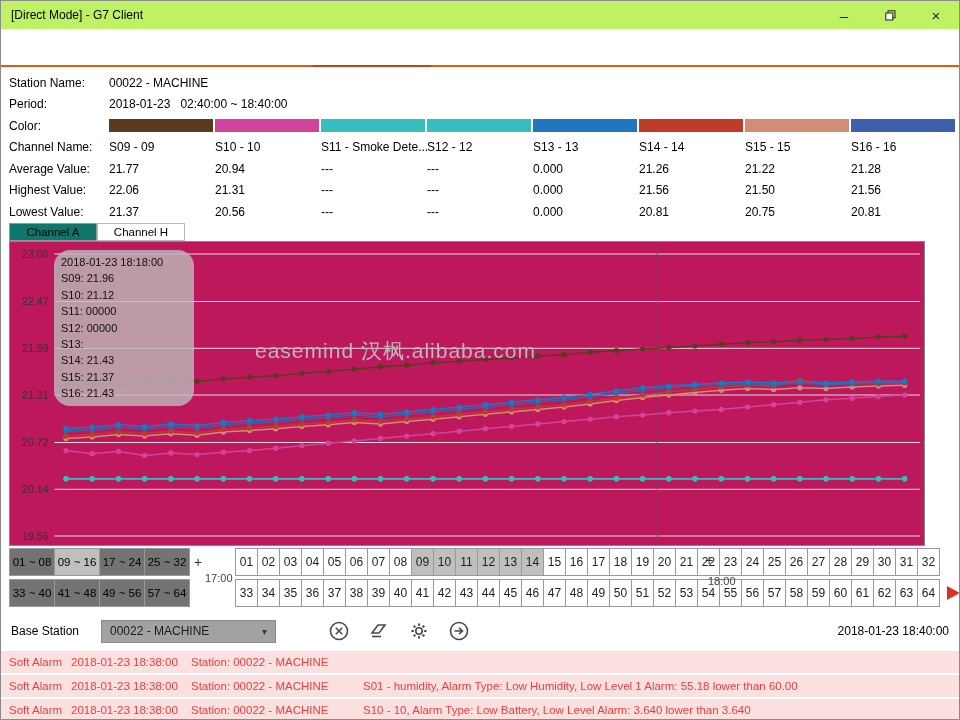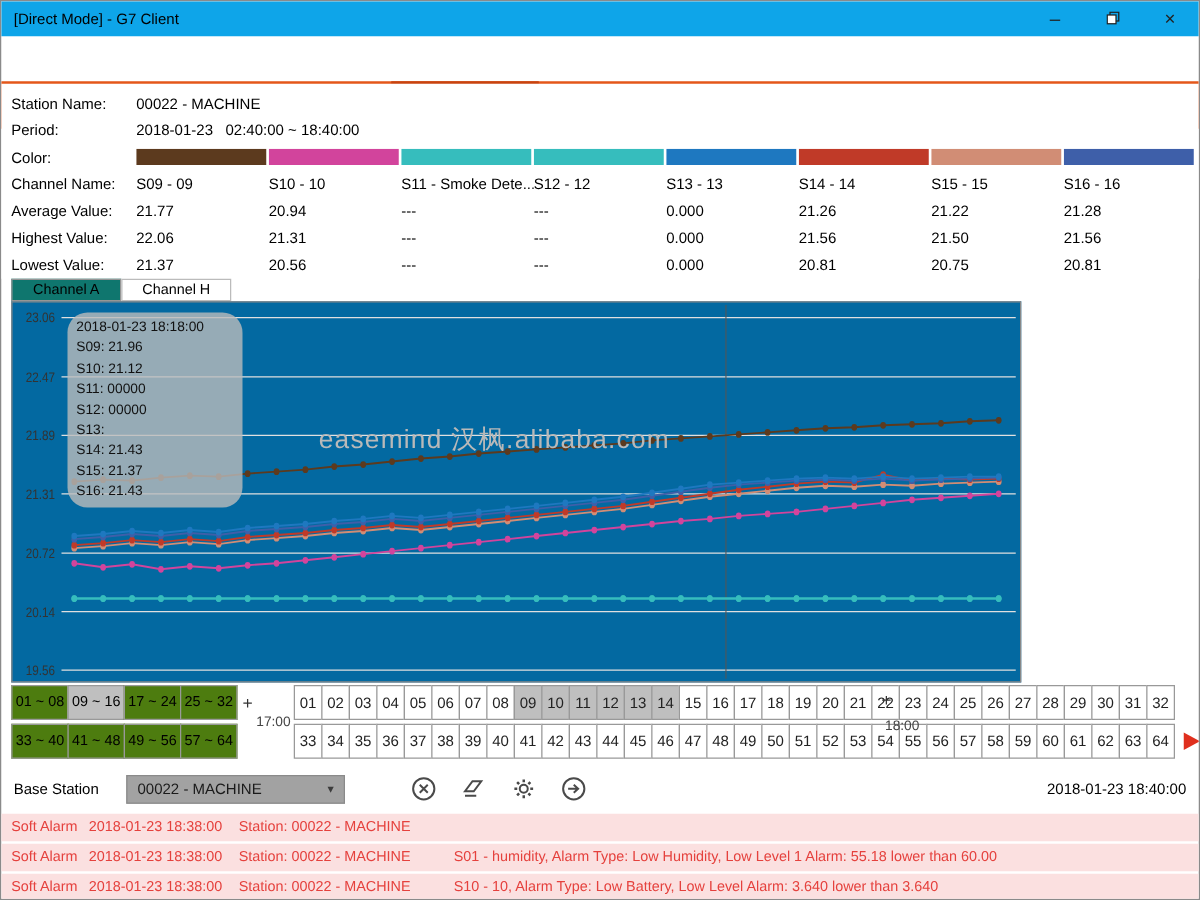--- a/index.html
+++ b/index.html
@@ -1,20 +1,20 @@
 <!DOCTYPE html>
 <html><head>
 <meta charset="utf-8">
 <style>
   html,body{margin:0;padding:0;background:#fff;}
   body{font-family:"Liberation Sans",sans-serif;}
   .app{position:relative;width:960px;height:720px;background:#fff;border:1px solid #8a8a8a;box-sizing:border-box;overflow:hidden;}
 
   
-  .titlebar{position:absolute;top:0;left:0;right:0;height:28px;background:#0ea5e9;}
+  .titlebar{position:absolute;top:0;left:0;right:0;height:28px;background:#bef264;}
   .title{position:absolute;left:10px;top:7px;font-size:12px;color:#000;}
   .winbtns{position:absolute;right:0;top:0;height:28px;display:flex;}
   .winbtn{width:46px;height:28px;display:flex;align-items:center;justify-content:center;font-size:15px;color:#222;cursor:default;}
 
   
   .navbar{position:absolute;top:28px;left:0;right:0;height:38px;background:#E4571A;display:flex;align-items:stretch;margin-top:36px;}
   .hamburger{width:44px;display:flex;flex-direction:column;justify-content:center;gap:4px;padding-left:12px;box-sizing:border-box;}
   .hamburger i{display:block;width:21px;height:2.5px;background:#fff;}
   .nav-menu{display:flex;align-items:stretch;margin-left:8px;}
   .nav-item{display:flex;align-items:center;padding:0 26px;color:#fff;font-size:16px;}
@@ -32,30 +32,30 @@
   .cells{display:flex;flex:1;}
   .info-cell{width:106px;flex:none;white-space:nowrap;overflow:hidden;}
   .color-bar{height:13px;width:104px;}
 
   
   .tabs{position:absolute;top:222px;left:8px;height:18px;display:flex;}
   .tab{width:88px;height:18px;display:flex;align-items:center;justify-content:center;font-size:11.5px;background:#fff;border:1px solid #bbb;box-sizing:border-box;color:#000;}
   .tab.active{background:#0f766e;border-color:#969696;}
 
   
-  .chartbox{position:absolute;top:240px;left:8px;width:808px;height:305px;border:1px solid #888;box-sizing:border-box;background:#0369a1;}
+  .chartbox{position:absolute;top:240px;left:8px;width:916px;height:305px;border:1px solid #888;box-sizing:border-box;background:#be185d;}
   .chartbox svg{position:absolute;left:0;top:0;width:100%;height:100%;}
   .watermark{position:absolute;left:245px;top:95px;font-size:21px;color:#b9b9b9;letter-spacing:1px;}
   .tooltip{position:absolute;left:44px;top:8px;width:126px;background:rgba(187,187,187,0.8);padding:4px 7px;font-size:11px;line-height:16.4px;color:#111;border-radius:16px;}
 
   
   .gridarea{position:absolute;top:546px;left:0;width:960px;height:64px;}
   .grid-row{position:absolute;left:8px;display:flex;height:28px;z-index:1;}
   .r1{top:1px;} .r2{top:32px;}
-  .group-cell{width:46px;flex:none;border:1px solid #999;margin-right:-1px;display:flex;align-items:center;justify-content:center;font-size:11.5px;background:#4d7c0f;box-sizing:border-box;}
+  .group-cell{width:46px;flex:none;border:1px solid #999;margin-right:-1px;display:flex;align-items:center;justify-content:center;font-size:11.5px;background:#737373;box-sizing:border-box;}
   .num-cell{width:23px;flex:none;border:1px solid #999;margin-right:-1px;display:flex;align-items:center;justify-content:center;font-size:12px;background:#fff;box-sizing:border-box;color:#222;}
   .num-first{margin-left:28px;}
   .sel{background:#BFBFBF;}
   .plus{width:18px;flex:none;display:flex;align-items:center;justify-content:center;font-size:14px;color:#333;border:none;background:transparent;}
   .spacer{visibility:hidden;}
   .time-label{position:absolute;top:26px;font-size:11px;color:#444;z-index:6;background:transparent;}
   .plus-float{position:absolute;left:704px;top:5px;font-size:14px;color:#333;z-index:6;}
   .red-arrow{width:0;height:0;border-top:7px solid transparent;border-bottom:7px solid transparent;border-left:13px solid #E0301E;margin-left:8px;margin-top:7px;flex:none;}
 
   

